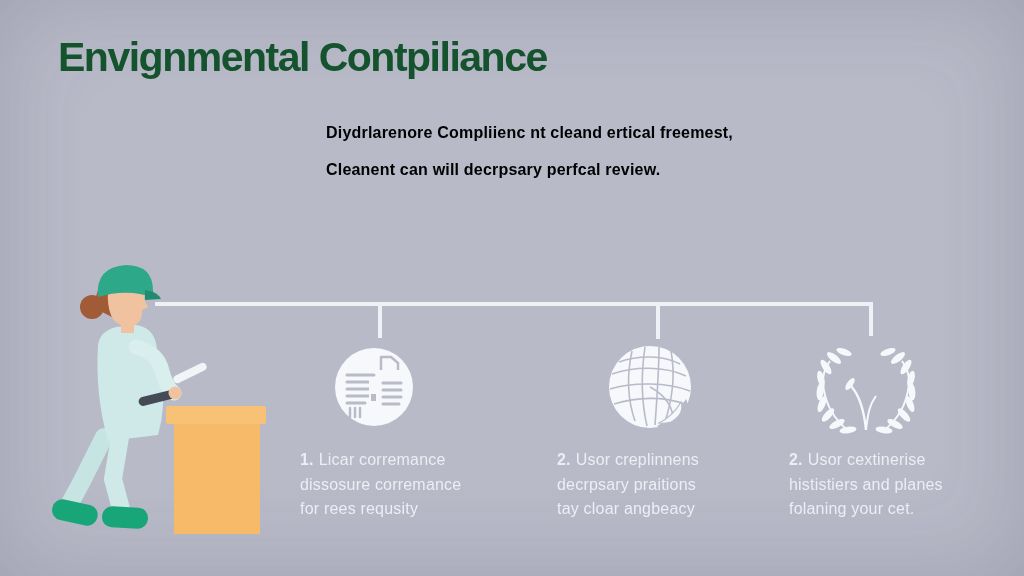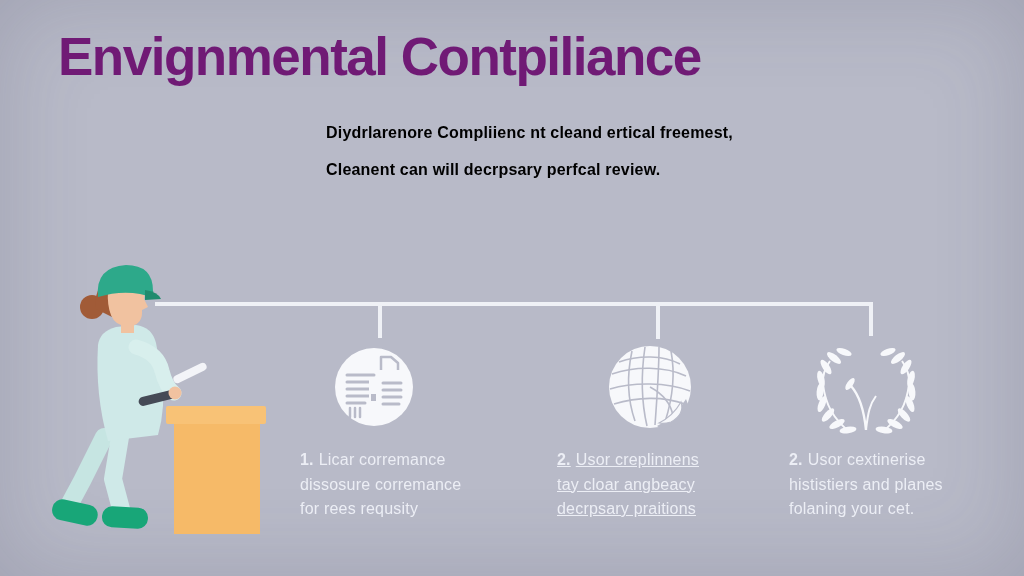--- a/index.html
+++ b/index.html
@@ -3,42 +3,42 @@
 <meta charset="utf-8">
 <style>
   html,body{margin:0;padding:0;background:#9a9cab;}
   .stage{
     position:relative;width:1024px;height:576px;overflow:hidden;
     background:#b8bac8;
     font-family:"Liberation Sans",sans-serif;
     box-shadow:inset 0 0 90px rgba(64,66,88,.20);
   }
   
-  .title{position:absolute;left:58px;top:24px;margin:0;color:#701a75;
-    font-weight:700;font-size:53px;line-height:66px;letter-spacing:-1.5px;}
+  .title{position:absolute;left:58px;top:24px;margin:0;color:#14532d;
+    font-weight:700;font-size:41px;line-height:66px;letter-spacing:-1.5px;}
   .title span{display:block;}
   .subtitle{position:absolute;left:326px;top:114px;color:#000000;
     font-size:16px;line-height:37px;font-weight:700;letter-spacing:.2px;}
   
   .cline{position:absolute;background:#eff1f6;}
   .hbar{left:155px;top:302px;width:718px;height:4px;}
   .drop1{left:378px;top:302px;width:4px;height:36px;}
   .drop2{left:656px;top:302px;width:4px;height:37px;}
   .drop3{left:869px;top:302px;width:4px;height:34px;}
   
   .icon{position:absolute;}
   .icon1{left:329px;top:342px;}
   .icon2{left:605px;top:342px;}
   .icon3{left:806px;top:342px;}
   
   .step{position:absolute;color:#eceef5;font-size:16px;line-height:24.5px;
     white-space:nowrap;letter-spacing:.2px;font-weight:400;}
   .step .num{font-weight:700;margin-right:5px;}
   .step1{left:300px;top:448px;}
-  .step2{left:557px;top:448px;text-decoration:underline;}
+  .step2{left:557px;top:448px;}
   .step3{left:789px;top:448px;}
   
   .figure{position:absolute;left:40px;top:255px;}
 </style>
 </head>
 <body>
 
 <div class="stage">
 
   <h1 class="title">
@@ -156,22 +156,22 @@
   </svg>
 
   <div class="step step1">
     <div><span class="num">1.</span><span>Licar corremance</span></div>
     <div>dissosure corremance</div>
     <div>for rees requsity</div>
   </div>
 
   <div class="step step2">
     <div><span class="num">2.</span><span>Usor creplinnens</span></div>
+    <div>decrpsary praitions</div>
     <div>tay cloar angbeacy</div>
-    <div>decrpsary praitions</div>
   </div>
 
   <div class="step step3">
     <div><span class="num">2.</span><span>Usor cextinerise</span></div>
     <div>hististiers and planes</div>
     <div>folaning your cet.</div>
   </div>
 
 </div>
 

